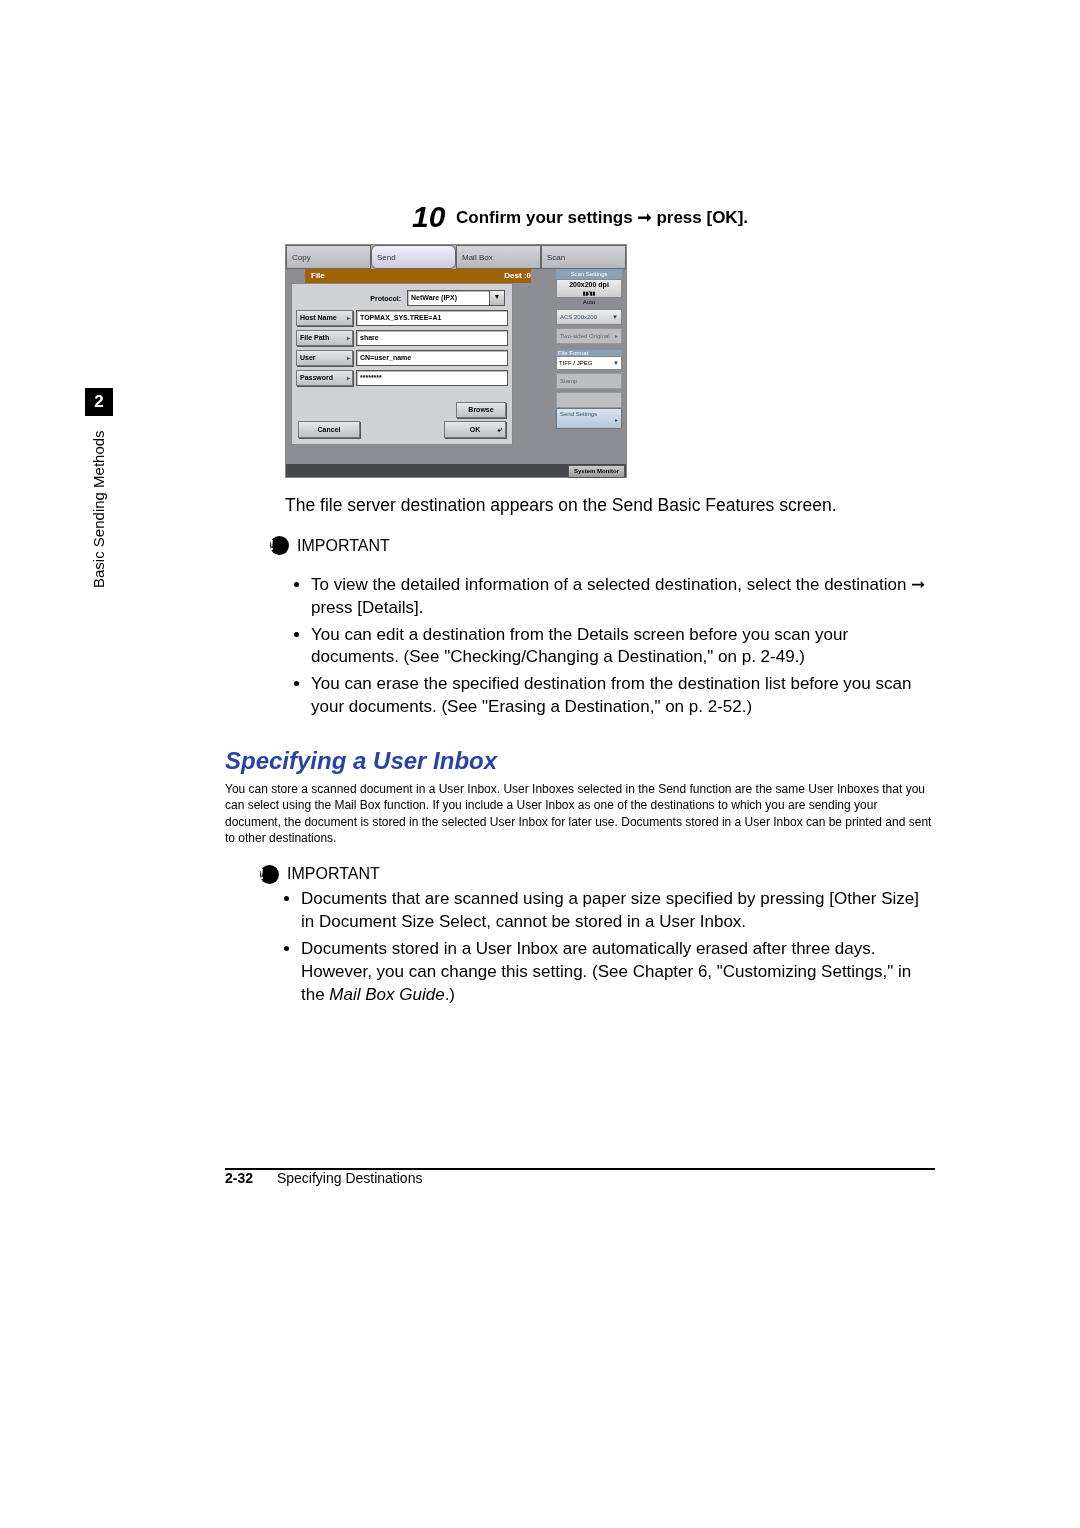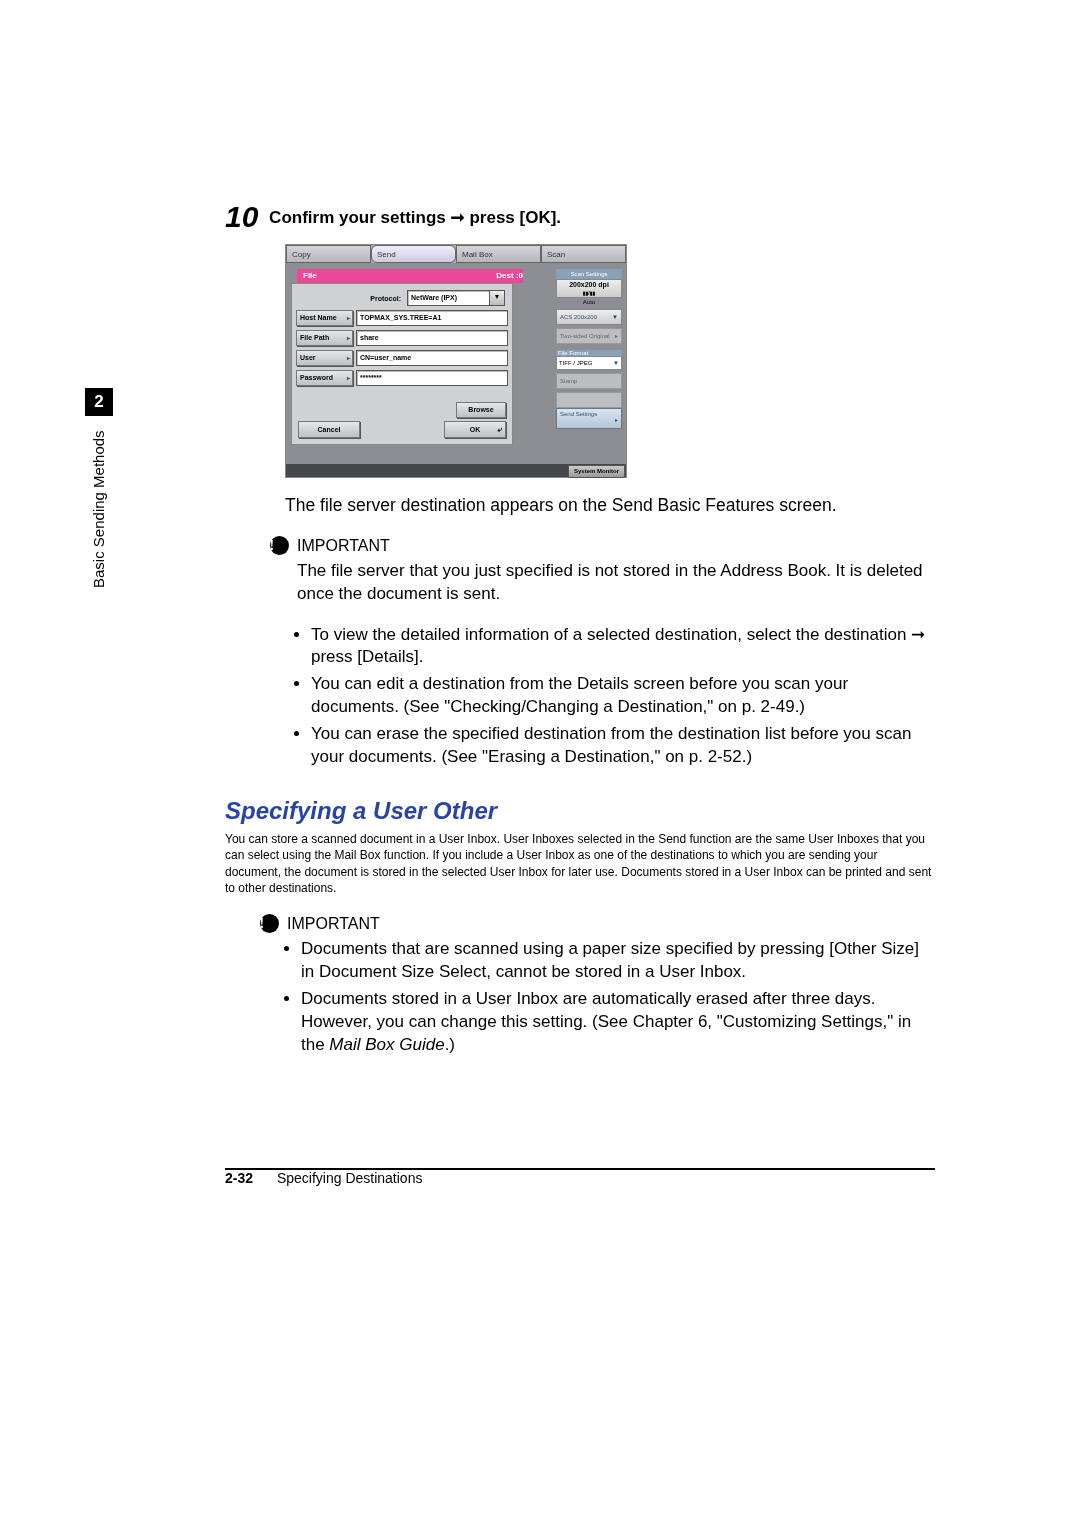--- a/index.html
+++ b/index.html
@@ -43,20 +43,21 @@
   .content {
     position: absolute;
     left: 225px;
     top: 200px;
     width: 710px;
   }
   .step-line {
     font-size: 17px;
     font-weight: bold;
     margin-bottom: 10px;
+    text-align: center;
   }
   .step-num {
     font-size: 30px;
     font-style: italic;
     font-weight: bold;
     margin-right: 6px;
     vertical-align: -4px;
   }
   .arrow {
     font-family: Arial;
@@ -66,40 +67,40 @@
     height: 232px;
     margin: 10px 0 16px 60px;
     border: 1px solid #888;
     background: #8c8e94;
     position: relative;
     font-size: 8px;
     color: #000;
   }
   .top-tabs {
     display: flex;
-    height: 18px;
+    height: 24px;
     background: #a6a8ad;
   }
   .top-tab {
     flex: 1;
     border: 1px solid #666;
     display: flex;
     align-items: center;
     padding-left: 5px;
     color: #333;
     background: linear-gradient(#d5d6d9, #b5b7bc);
   }
   .top-tab.active { background: linear-gradient(#eef, #ccd); border-radius: 6px; }
   .file-bar {
     position: absolute;
-    left: 11px;
+    left: 19px;
     top: 24px;
     width: 220px;
     height: 14px;
-    background: #ec4899;
+    background: #a16207;
     color: #fff;
     font-weight: bold;
     padding-left: 6px;
     line-height: 14px;
     display: flex;
     justify-content: space-between;
   }
   .file-bar span:last-child { }
   .form-area {
     position: absolute;
@@ -471,34 +472,33 @@
 
   <div class="body-text">The file server destination appears on the Send Basic Features screen.</div>
 
   <div class="callout">
     <div class="callout-head">
       <span class="callout-icon">
           <span class="important-icon">!</span>
         </span>
       <span>IMPORTANT</span>
     </div>
-    <div class="callout-body">The file server that you just specified is not stored in the Address Book. It is deleted once the document is sent.</div>
   </div>
 
   <div class="callout">
     <div class="callout-body">
       <ul>
         <li>To view the detailed information of a selected destination, select the destination ➞ press [Details].</li>
         <li>You can edit a destination from the Details screen before you scan your documents. (See "Checking/Changing a Destination," on p. 2-49.)</li>
         <li>You can erase the specified destination from the destination list before you scan your documents. (See "Erasing a Destination," on p. 2-52.)</li>
       </ul>
     </div>
   </div>
 
-  <div class="subhead">Specifying a User Other</div>
+  <div class="subhead">Specifying a User Inbox</div>
   <div class="body-para">You can store a scanned document in a User Inbox. User Inboxes selected in the Send function are the same User Inboxes that you can select using the Mail Box function. If you include a User Inbox as one of the destinations to which you are sending your document, the document is stored in the selected User Inbox for later use.  Documents stored in a User Inbox can be printed and sent to other destinations.</div>
 
   <div class="callout" style="margin-left:34px">
     <div class="callout-head">
       <span class="callout-icon">
           <span class="important-icon">!</span>
         </span>
       <span>IMPORTANT</span>
     </div>
     <div class="callout-body">

